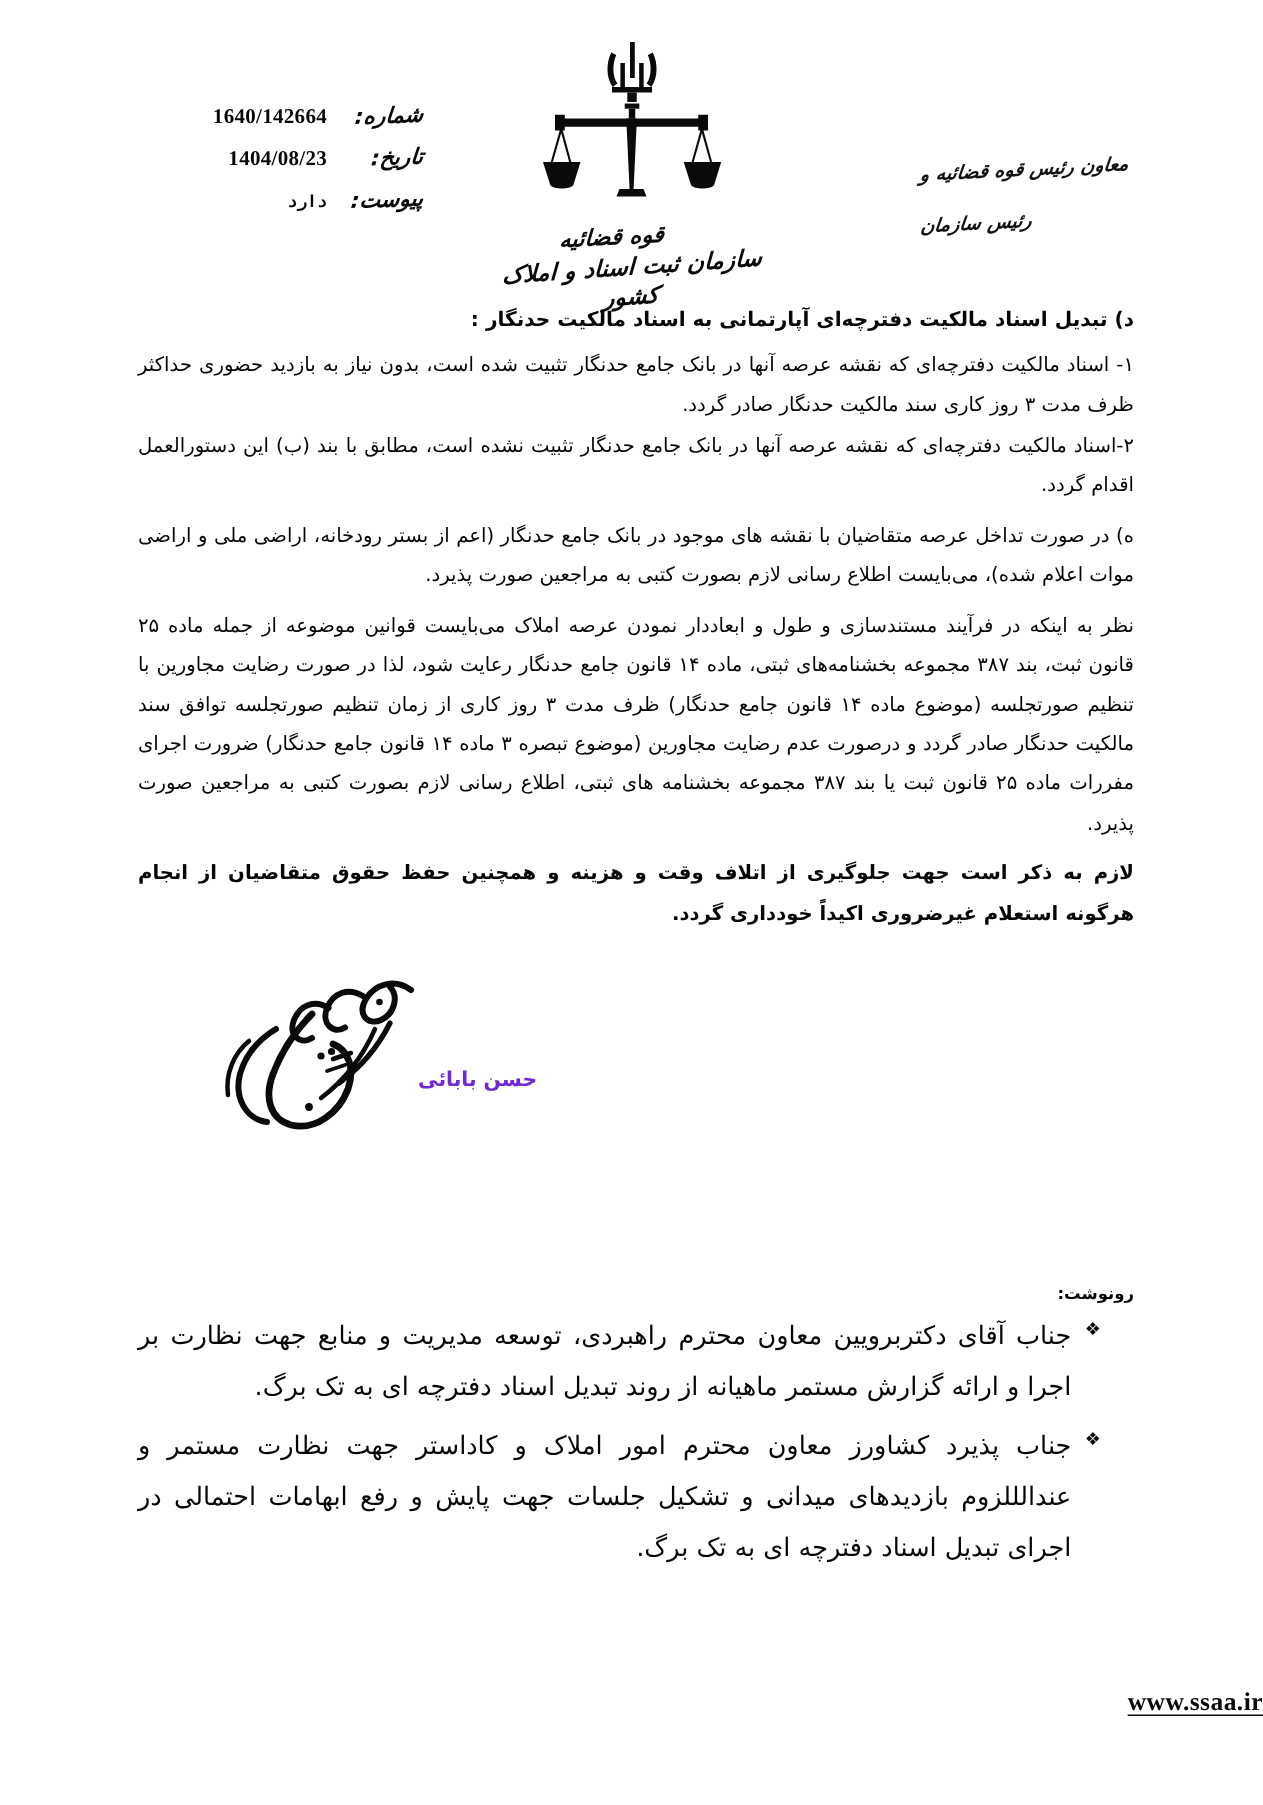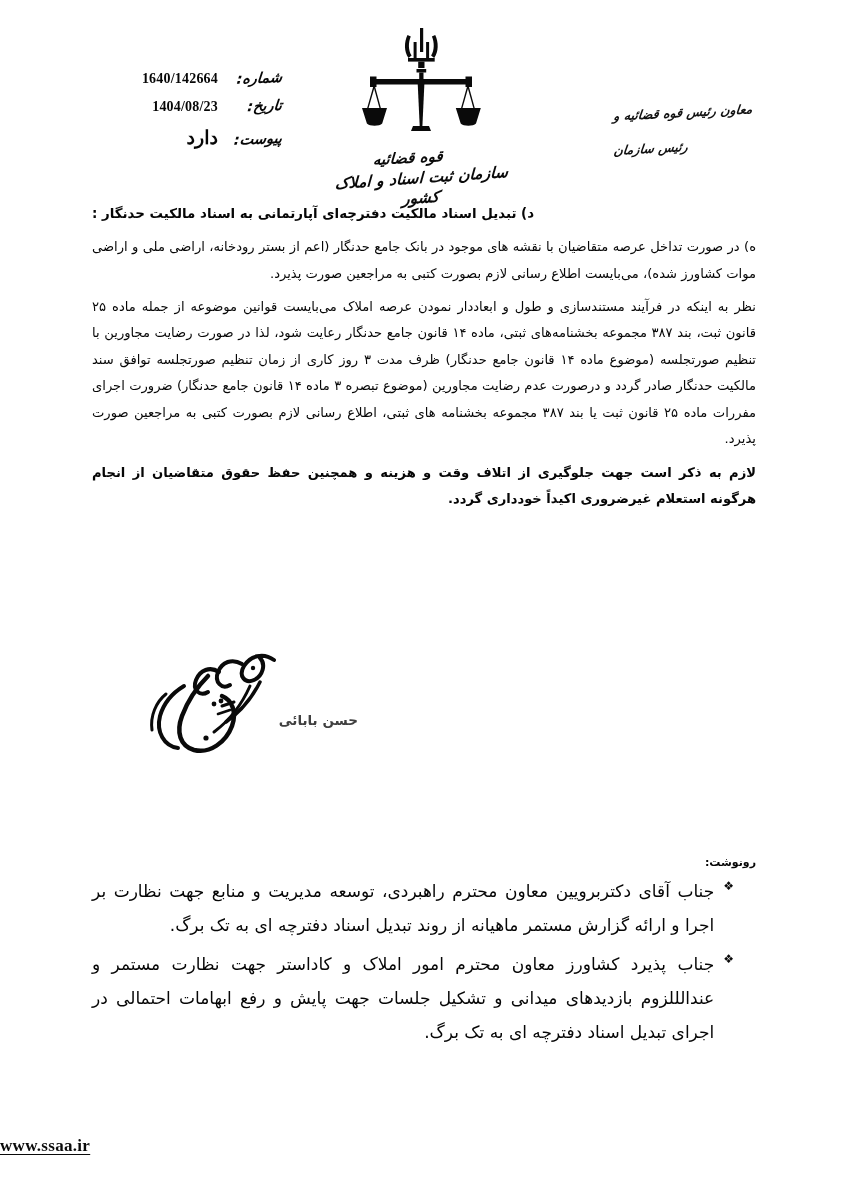--- a/index.html
+++ b/index.html
@@ -93,23 +93,23 @@
   }
   .meta-value {
     font-family: "Liberation Serif", "DejaVu Serif", serif;
     font-weight: 700;
     font-size: 14px;
     direction: ltr;
     letter-spacing: 0.2px;
     white-space: nowrap;
   }
   .meta-value.fa {
-    font-family: Liberation Serif, serif;
+    font-family: Liberation Mono, monospace;
     direction: rtl;
-    font-size: 19px;
+    font-size: 11px;
     font-weight: 700;
   }
 
   
   .signer-titles {
     position: absolute;
     right: 28px;
     top: 78px;
     width: 200px;
     text-align: left;
@@ -141,21 +141,21 @@
     line-height: 2.02;
     text-align: justify;
     text-justify: inter-word;
     color: #060606;
     margin: 0;
     letter-spacing: -0.15px;
   }
   .sec-head {
     font-weight: 700;
     font-size: 13.4px;
-    text-align: left;
+    text-align: right;
     margin: 0 0 4px 0;
   }
   .b { font-weight: 700; }
   .para { margin: 0 0 1px 0; }
   .para-gap { margin-top: 7px; }
 
   
   .sig-area {
     position: absolute;
     top: 636px;
@@ -163,21 +163,21 @@
     width: 842px;
     height: 180px;
   }
   .sig-name {
     position: absolute;
     right: 484px;
     top: 76px;
     font-family: "DejaVu Sans", sans-serif;
     font-size: 13.5px;
     font-weight: 700;
-    color: #404040;
+    color: #6d28d9;
   }
   .sig-mark { position: absolute; right: 540px; top: 6px; }
 
   
   .copyto {
     position: absolute;
     top: 856px;
     right: 86px;
     width: 664px;
     color: #060606;
@@ -207,24 +207,24 @@
     font-family: "DejaVu Sans", "Liberation Sans", sans-serif;
     font-size: 17px;
     line-height: 1.98;
     text-align: justify;
     letter-spacing: -0.15px;
   }
 
   
   .footer {
     position: absolute;
-    bottom: 47px;
+    bottom: 58px;
     left: 0;
     width: 842px;
-    text-align: left;
+    text-align: right;
   }
   .footer-url {
     font-family: "Liberation Serif", "DejaVu Serif", serif;
     font-size: 17px;
     font-weight: 700;
     color: #0a0a0a;
     text-decoration: underline;
     text-underline-offset: 3px;
     direction: ltr;
     display: inline-block;
@@ -296,21 +296,23 @@
     </div>
 
     <div class="signer-titles">
       <div class="t1">معاون رئیس قوه قضائیه و</div>
       <div class="t2">رئیس سازمان</div>
     </div>
   </div>
 
   <div class="body-wrap">
     <p class="ptxt sec-head">د) تبدیل اسناد مالکیت دفترچه‌ای آپارتمانی به اسناد مالکیت حدنگار :</p>
-    <p class="ptxt para para-gap">ه) در صورت تداخل عرصه متقاضیان با نقشه های موجود در بانک جامع حدنگار (اعم از بستر رودخانه، اراضی ملی و اراضی موات کشاورز شده)، می‌بایست اطلاع رسانی لازم بصورت کتبی به مراجعین صورت پذیرد.</p>
+    <p class="ptxt para">۱- اسناد مالکیت دفترچه‌ای که نقشه عرصه آنها در بانک جامع حدنگار تثبیت شده است، بدون نیاز به بازدید حضوری حداکثر ظرف مدت ۳ روز کاری سند مالکیت حدنگار صادر گردد.</p>
+    <p class="ptxt para">۲-اسناد مالکیت دفترچه‌ای که نقشه عرصه آنها در بانک جامع حدنگار تثبیت نشده است، مطابق با بند (ب) این دستورالعمل اقدام گردد.</p>
+    <p class="ptxt para para-gap">ه) در صورت تداخل عرصه متقاضیان با نقشه های موجود در بانک جامع حدنگار (اعم از بستر رودخانه، اراضی ملی و اراضی موات اعلام شده)، می‌بایست اطلاع رسانی لازم بصورت کتبی به مراجعین صورت پذیرد.</p>
     <p class="ptxt para para-gap">نظر به اینکه در فرآیند مستندسازی و طول و ابعاددار نمودن عرصه املاک می‌بایست قوانین موضوعه از جمله ماده ۲۵ قانون ثبت، بند ۳۸۷ مجموعه بخشنامه‌های ثبتی، ماده ۱۴ قانون جامع حدنگار رعایت شود، لذا در صورت رضایت مجاورین با تنظیم صورتجلسه (موضوع ماده ۱۴ قانون جامع حدنگار) ظرف مدت ۳ روز کاری از زمان تنظیم صورتجلسه توافق سند مالکیت حدنگار صادر گردد و درصورت عدم رضایت مجاورین (موضوع تبصره ۳ ماده ۱۴ قانون جامع حدنگار) ضرورت اجرای مفررات ماده ۲۵ قانون ثبت یا بند ۳۸۷ مجموعه بخشنامه های ثبتی، اطلاع رسانی لازم بصورت کتبی به مراجعین صورت پذیرد.</p>
     <p class="ptxt para para-gap b">لازم به ذکر است جهت جلوگیری از اتلاف وقت و هزینه و همچنین حفظ حقوق متقاضیان از انجام هرگونه استعلام غیرضروری اکیداً خودداری گردد.</p>
   </div>
 
   <div class="sig-area">
     <svg class="sig-mark" width="180" height="120" viewBox="0 0 180 120">
       <g fill="none" stroke="#0a0a0a" stroke-linecap="round" stroke-linejoin="round">
         <path d="M152 18 C141 10 128 14 122 24 C116 34 123 42 132 38 C141 34 144 22 138 16" stroke-width="4"></path>
         <path d="M120 22 C110 16 100 20 96 30 C92 40 100 48 108 43" stroke-width="4"></path>
         <path d="M97 30 C88 24 78 28 74 38 C70 48 78 55 86 50" stroke-width="4"></path>

